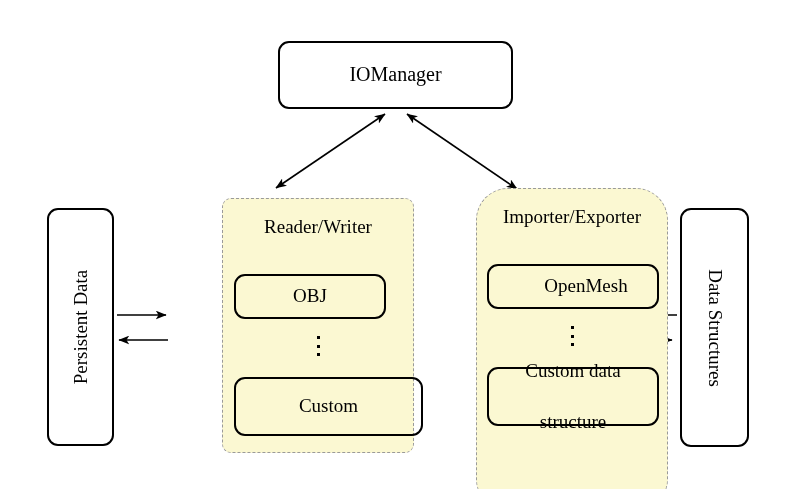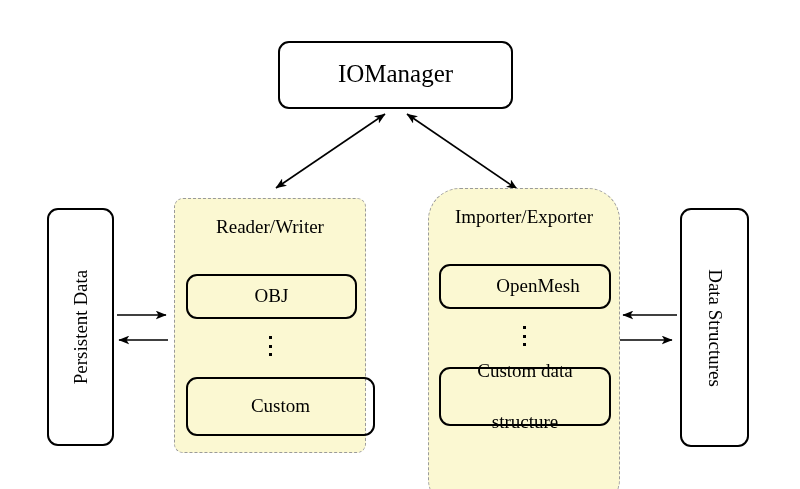--- a/index.html
+++ b/index.html
@@ -27,38 +27,39 @@
     box-sizing: border-box;
     border: 2.5px solid var(--box-border, #000000);
     border-radius: 11px;
     background: var(--box-fill, #ffffff);
   }
   .node .hlabel {
     position: absolute;
     left: 0; right: 0; top: 50%;
     transform: translateY(-54%);
     text-align: center;
-    font-size: 25px;
+    font-size: 20px;
     white-space: nowrap;
   }
   .vtext {
     position: absolute;
     left: 50%; top: 50%;
     white-space: nowrap;
     font-size: 19px;
   }
   .vtext.ccw { transform: translate(-50%, -50%) rotate(-90deg); }
   .vtext.cw  { transform: translate(-50%, -50%) rotate(90deg); }
 
   .group {
     position: absolute;
     box-sizing: border-box;
     background: var(--group-fill, #FBF8D2);
     border: 1.5px dashed var(--group-border, #9a9a9a);
     border-radius: 9px;
+    margin-left: 48px;
   }
   .gtitle {
     position: absolute;
     left: 0; right: 0;
     top: 17px;
     text-align: center;
     font-size: 19px;
     white-space: nowrap;
   }
   .inner {
@@ -87,21 +88,21 @@
     width: 3px; height: 3px;
     background: var(--text-color, #000000);
     display: block;
   }
   
   #io        { left: 278px; top: 41px;  width: 235px; height: 68px; }
   #pd        { left: 47px;  top: 208px; width: 67px;  height: 238px; }
   #ds        { left: 680px; top: 208px; width: 69px;  height: 239px; }
   #rw-group  { left: 174px; top: 198px; width: 192px; height: 255px; }
   #ie-group  { left: 428px; top: 188px; width: 192px; height: 323px; border-radius: 32px; }
-  #rw-top    { left: 11px;  top: 75px;  width: 171px; height: 45px; }
+  #rw-top    { left: 11px;  top: 75px;  width: 152px; height: 45px; }
   #rw-dots   { top: 137px; }
   #rw-bottom { left: 11px;  top: 178px; width: 189px; height: 59px; }
   #ie-top    { left: 10px;  top: 75px;  width: 172px; height: 45px; padding-left: 26px; }
   #ie-dots   { top: 137px; }
   #ie-bottom { left: 10px;  top: 178px; width: 172px; height: 59px; gap: 28px; }
 </style>
 </head>
 <body>
 
 <div class="canvas">

